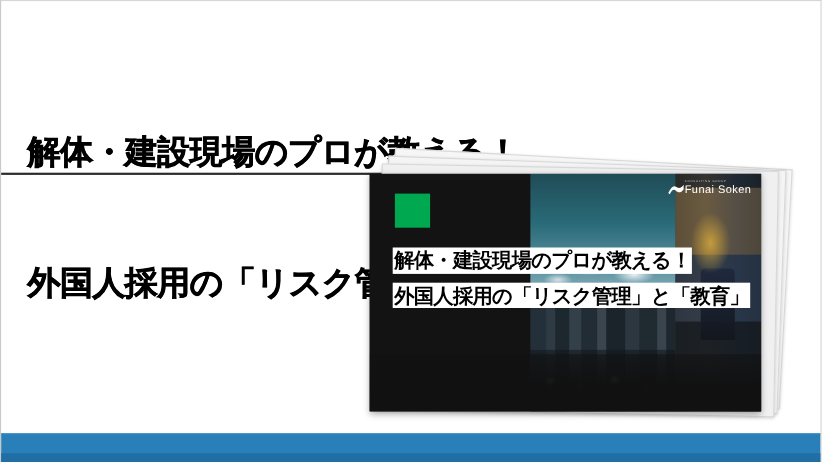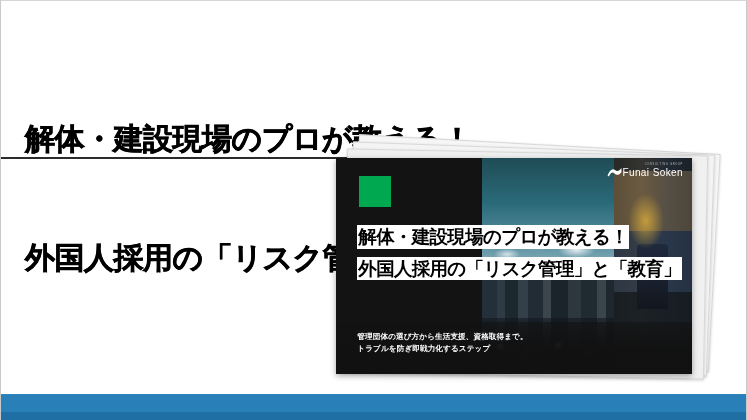--- a/index.html
+++ b/index.html
@@ -202,21 +202,20 @@
 
   
   .logo {
     position: absolute;
     right: 9px;
     top: 6px;
     display: flex;
     align-items: center;
     gap: 0;
     color: #ffffff;
-    text-align: right;
   }
   .logo-mark { width: 15px; height: 13px; display: block; }
   .logo-textwrap { display: flex; flex-direction: column; line-height: 1; }
   .logo-tag {
     font-size: 2.6px;
     letter-spacing: 0.7px;
     color: #bfbfbf;
     margin-bottom: 1.5px;
     white-space: nowrap;
   }
@@ -319,21 +318,19 @@
         <span class="logo-tag">CONSULTING GROUP</span>
         <span class="logo-name">Funai Soken</span>
       </span>
     </div>
 
     <div class="card-title">
       <span class="ct1">解体・建設現場のプロが教える！</span><br>
       <span class="ct2">外国人採用の「リスク管理」と「教育」</span>
     </div>
 
-    <div class="card-caption">管理団体の選び方から生活支援、資格取得まで。
-トラブルを防ぎ即戦力化するステップ</div>
   </div>
 
   <div class="bottom-bar">
     <div class="lower"></div>
   </div>
 
 </div>
 
 </body></html>

